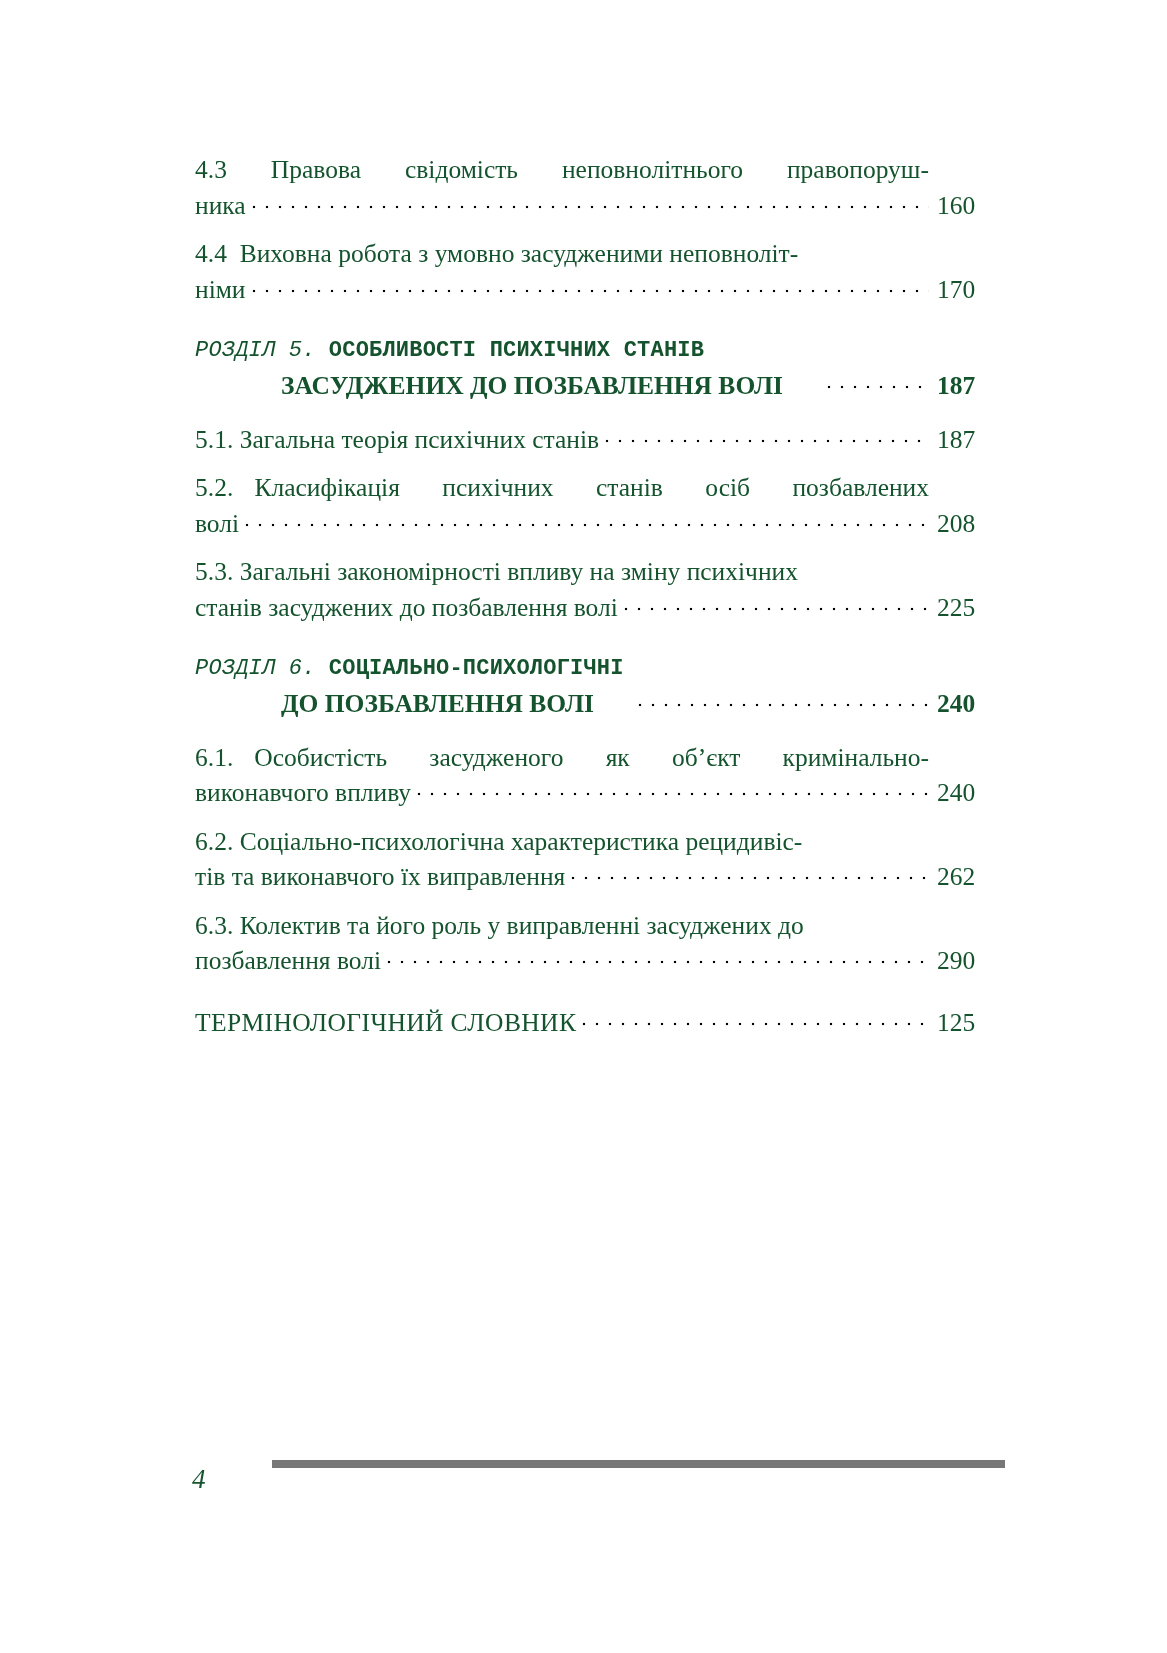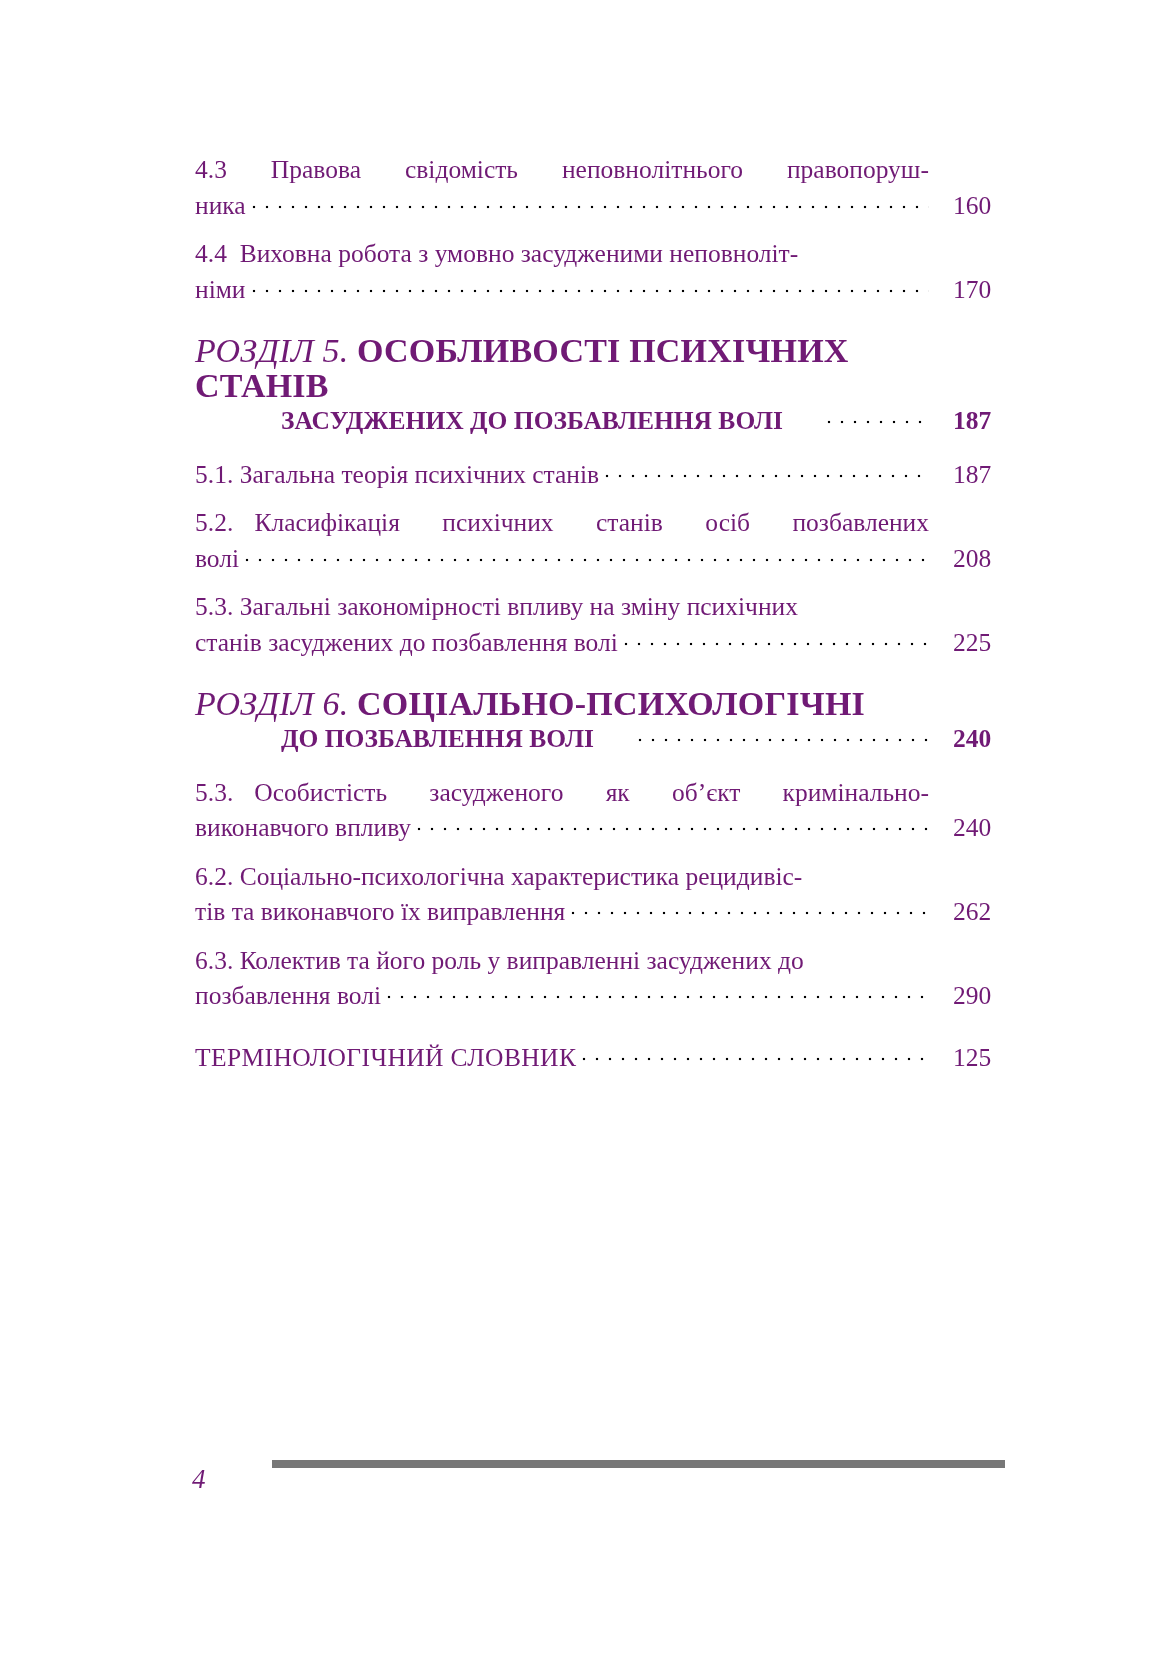--- a/index.html
+++ b/index.html
@@ -7,45 +7,46 @@
     margin: 0;
     padding: 0;
     background: #ffffff;
   }
   .page {
     position: relative;
     width: 1167px;
     height: 1653px;
     background: #ffffff;
     font-family: "Liberation Serif", "DejaVu Serif", serif;
-    color: #701a75;
+    color: #14532d;
     overflow: hidden;
   }
 
   .toc {
     position: absolute;
     left: 195px;
     top: 152px;
     width: 812px;
   }
 
   
   .entry {
     position: relative;
     margin: 0;
     padding: 0;
   }
   .entry + .entry { margin-top: 13px; }
 
   
   .chapter {
-    font-size: 34px;
+    font-size: 22px;
     line-height: 35px;
     padding-right: 78px;
     position: relative;
+    font-family: Liberation Mono, monospace;
   }
   .chapter .roz {
     font-style: italic;
     font-weight: normal;
     letter-spacing: 0.2px;
   }
   .chapter .caps {
     font-weight: bold;
     letter-spacing: 0.2px;
   }
@@ -53,21 +54,21 @@
     display: block;
     padding-left: 86px;
     font-weight: bold;
   }
 
   
   .pg {
     position: absolute;
     right: 0;
     width: 70px;
-    text-align: center;
+    text-align: left;
     font-size: 25.5px;
   }
   .pg.bold { font-weight: bold; }
 
   
   .dots {
     display: inline-block;
     position: relative;
     bottom: 3px;
     height: 6px;
@@ -209,21 +210,21 @@
       <div class="lastline bold caps-ind">
         <span class="txt">ДО ПОЗБАВЛЕННЯ ВОЛІ</span>
         <span class="dots"></span>
         <span class="pg bold">240</span>
       </div>
     </div>
 
     <div class="blockgap"></div>
 
     <div class="entry">
-      <span class="jline">5.3. Особистість  засудженого  як  об’єкт  кримінально-</span>
+      <span class="jline">6.1. Особистість  засудженого  як  об’єкт  кримінально-</span>
       <div class="lastline">
         <span class="txt">виконавчого впливу</span>
         <span class="dots"></span>
         <span class="pg">240</span>
       </div>
     </div>
 
     <div class="entry">
       <span class="jline nojust">6.2. Соціально-психологічна характеристика рецидивіс-</span>
       <div class="lastline">

